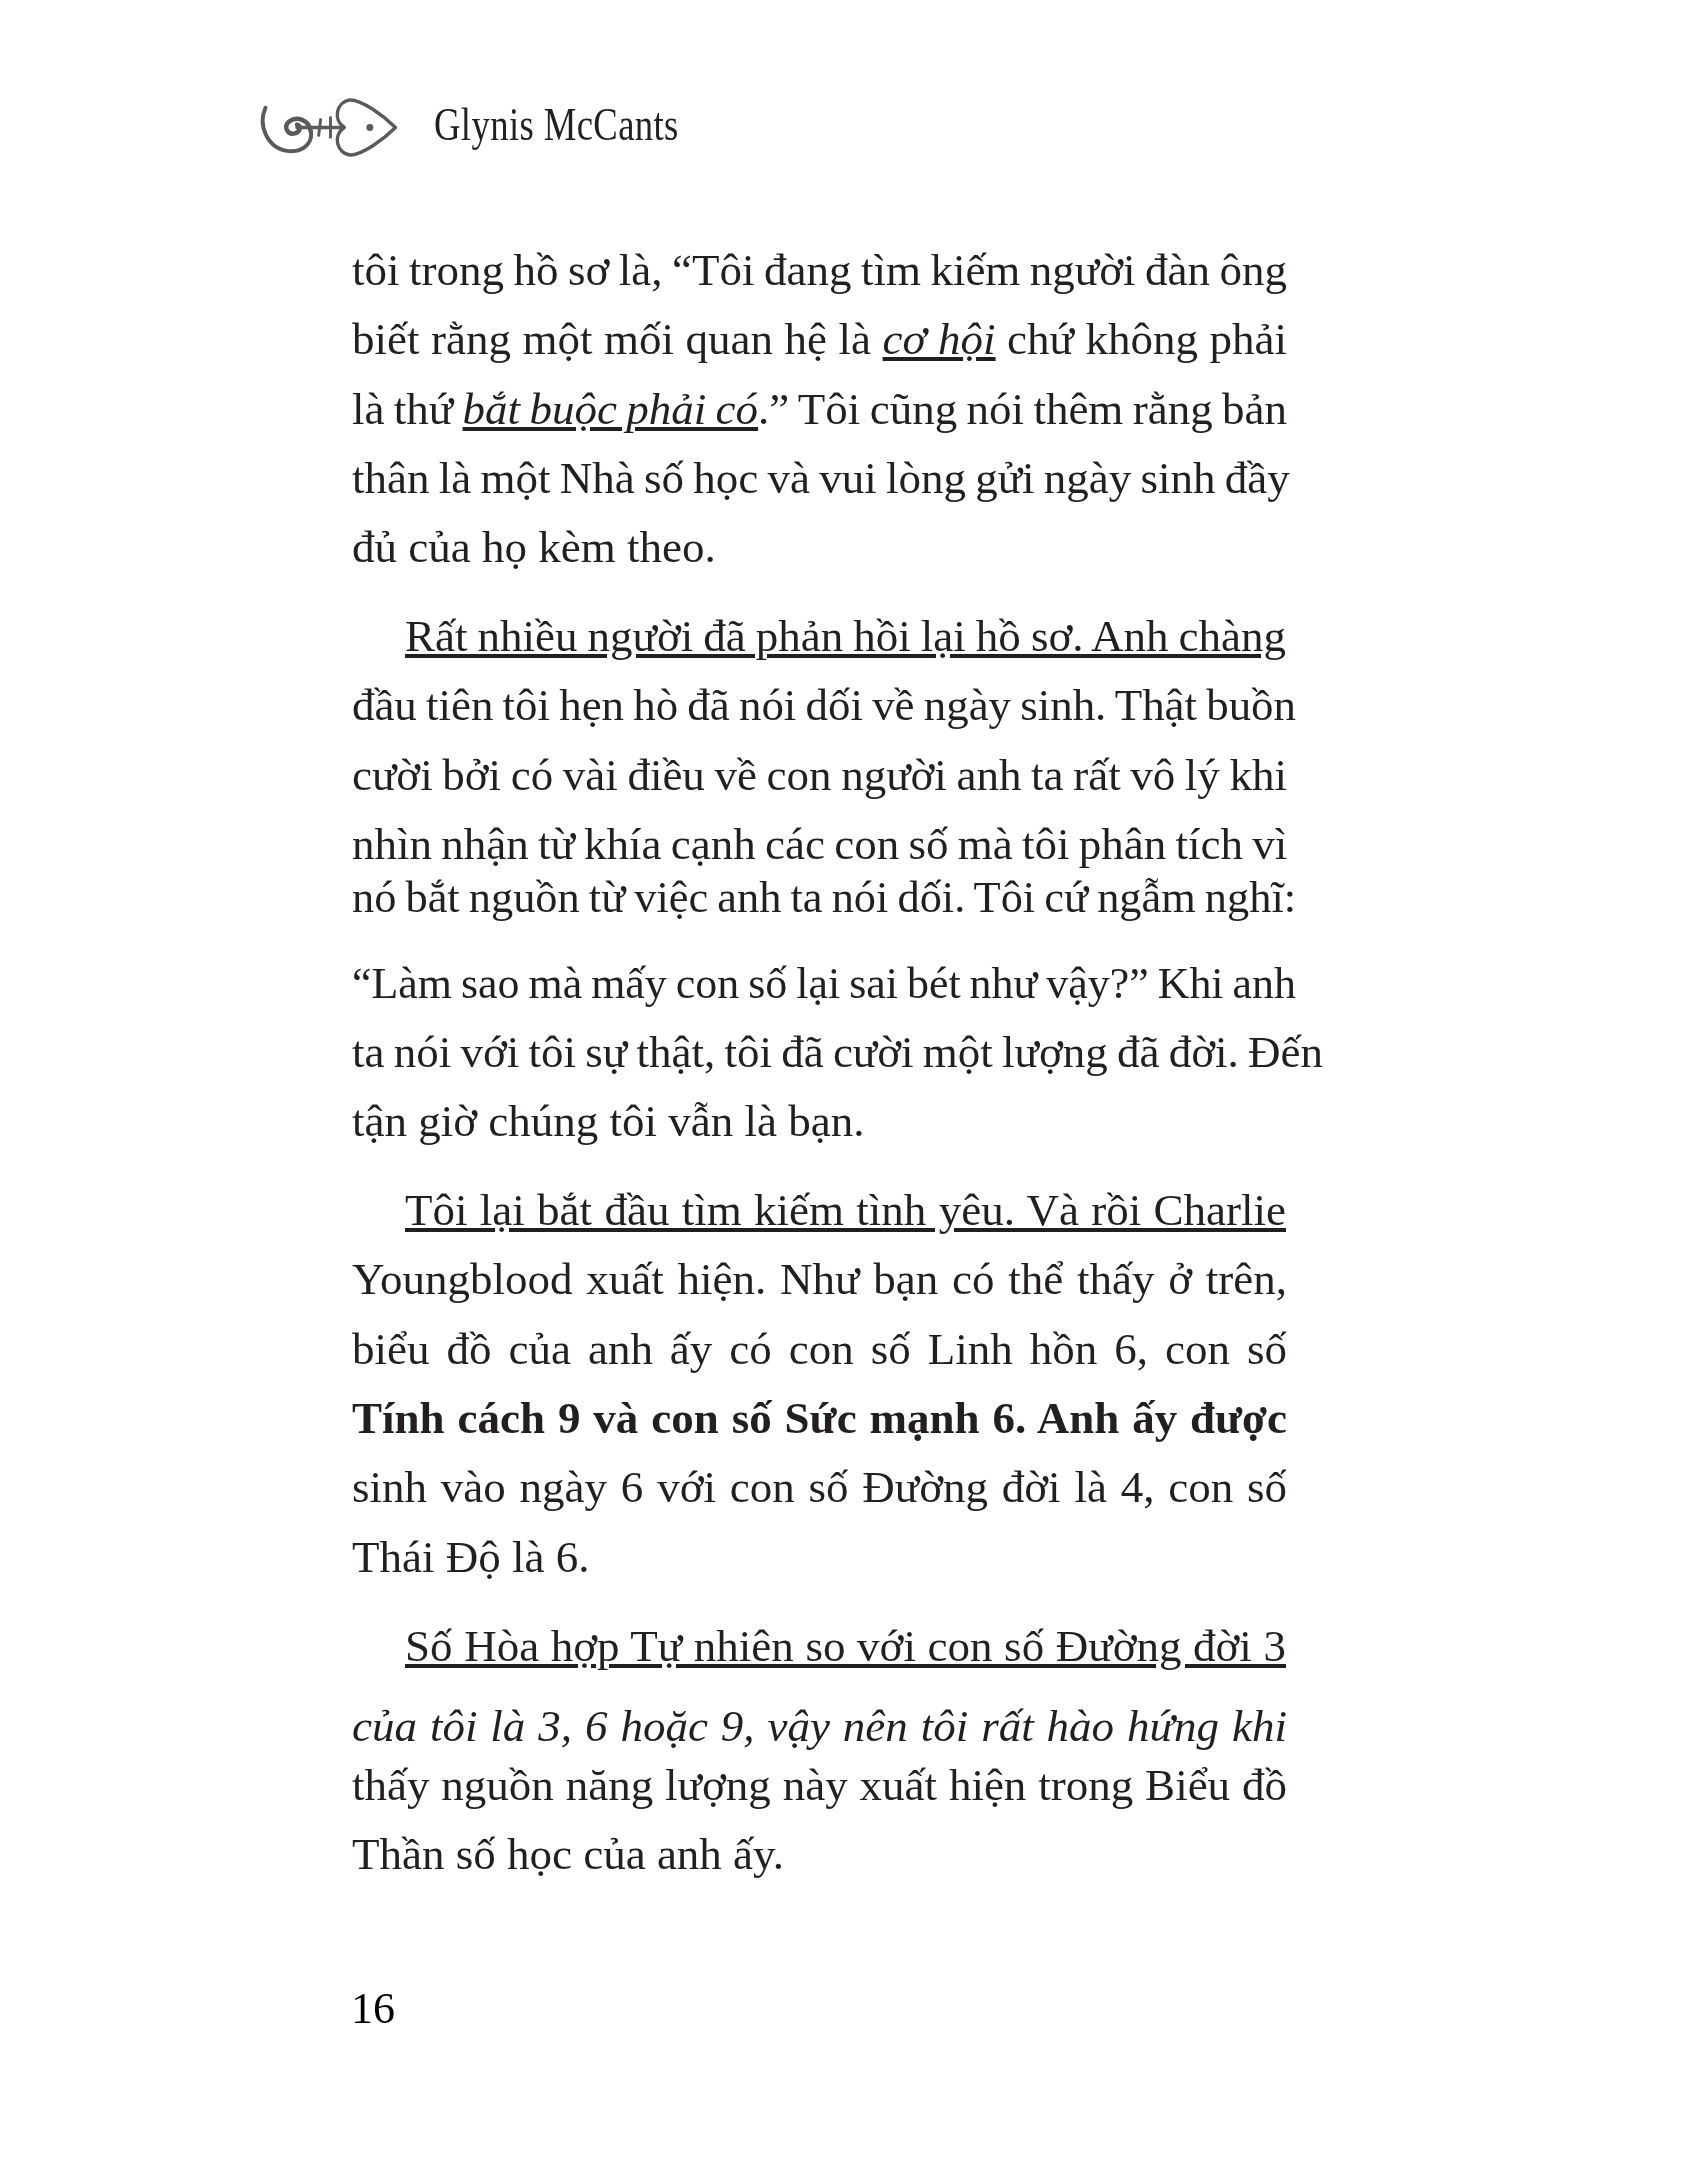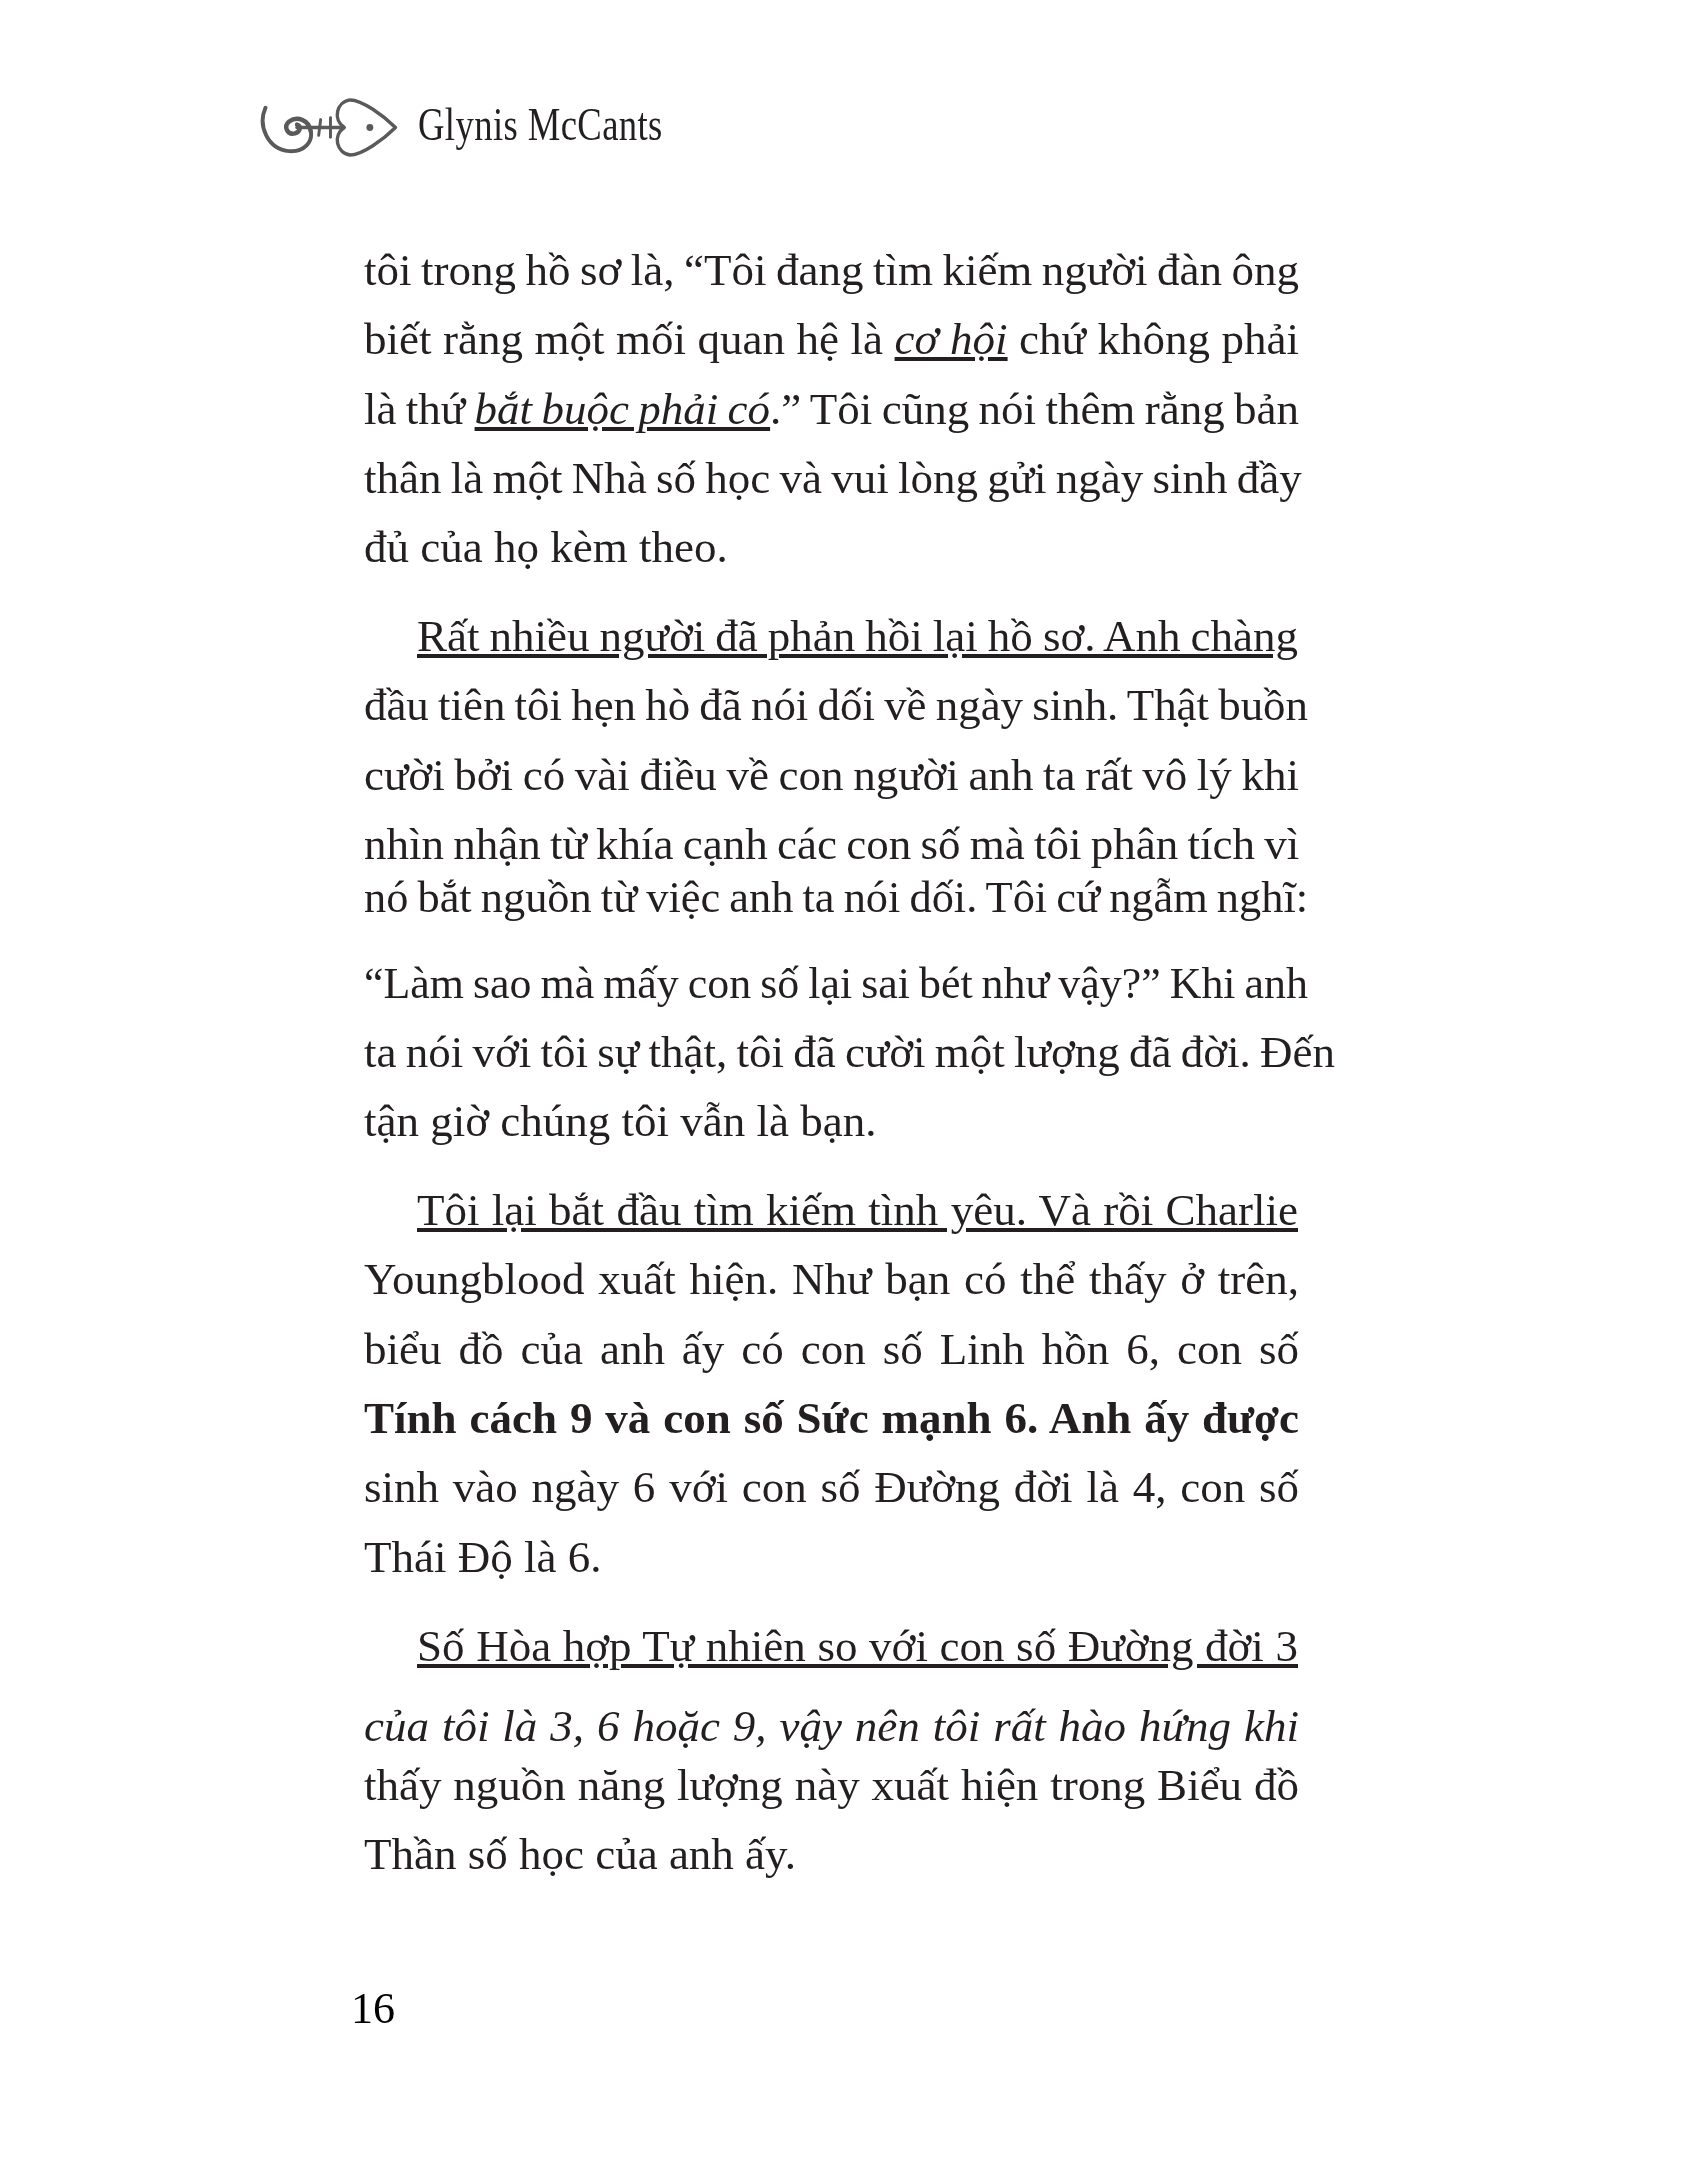--- a/index.html
+++ b/index.html
@@ -15,20 +15,21 @@
       color: #231f20;
       font-family: "Liberation Serif", "DejaVu Serif", serif;
     }
     .running-head {
       position: absolute;
       left: 259px;
       top: 91px;
       height: 71px;
       display: flex;
       align-items: center;
+      gap: 16px;
     }
     .running-head svg {
       width: 141px;
       height: 65px;
       display: block;
     }
     .running-head .author {
       margin-left: 18px;
       font-family: "Liberation Serif", "DejaVu Serif", serif;
       font-size: 47px;
@@ -56,21 +57,20 @@
       position: absolute;
       left: 0;
       width: 935px;
       height: 69px;
       font-size: 45px;
       line-height: 69px;
       white-space: nowrap;
       text-align: justify;
       text-align-last: justify;
       word-spacing: -2px;
-      margin-left: 12px;
     }
     .line.last {
       text-align-last: left;
       word-spacing: 0;
     }
     .line.indent {
       padding-left: 53px;
       width: 881px;
       text-decoration: underline;
     }

